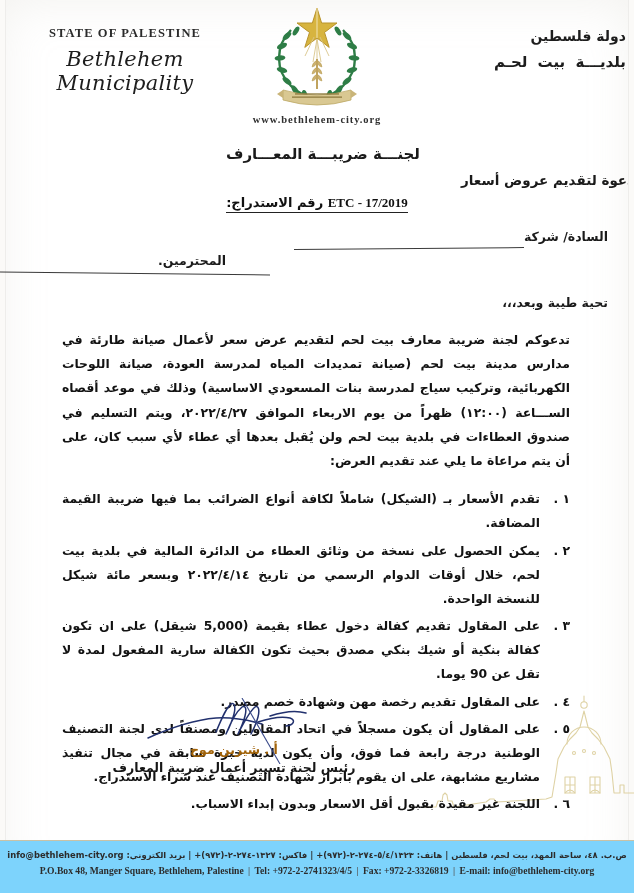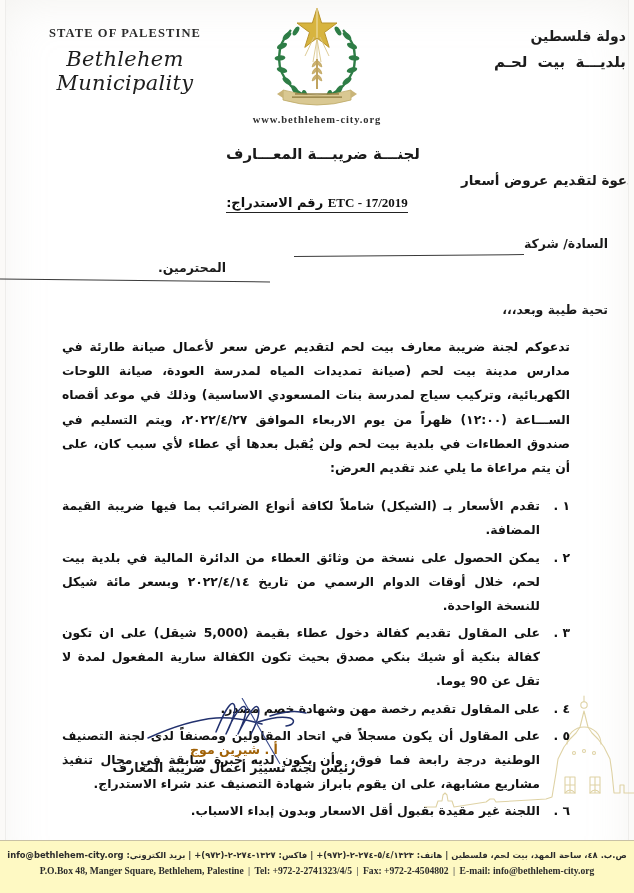--- a/index.html
+++ b/index.html
@@ -69,21 +69,21 @@
   .titles{text-align:center;margin-top:10px;direction:rtl;}
   .t1{font-family:"DejaVu Sans",sans-serif;font-weight:700;font-size:15px;color:#1a1a1a;letter-spacing:1.2px;padding-left:12px;}
   .t2{font-family:"DejaVu Sans",sans-serif;font-weight:700;font-size:13.5px;color:#1a1a1a;margin-top:9px;text-align:right;}
   .t3{font-family:"DejaVu Sans",sans-serif;font-weight:700;font-size:13px;color:#111;margin-top:11px;
       display:inline-block;border-bottom:1.4px solid #222;padding-bottom:1px;}
   .t4{font-family:"DejaVu Sans",sans-serif;font-weight:700;font-size:13px;color:#111;margin-top:7px;
       display:inline-block;border-bottom:1.4px solid #222;padding-bottom:1px;}
   .t4 .lat{font-family:"Liberation Serif",serif;font-weight:700;direction:ltr;unicode-bidi:embed;}
 
   
-  .addr{position:relative;margin-top:23px;height:60px;direction:rtl;}
+  .addr{position:relative;margin-top:16px;height:60px;direction:rtl;}
   .sada{
     position:absolute;right:26px;top:0;
     font-family:"DejaVu Sans",sans-serif;font-weight:700;font-size:12.5px;color:#1a1a1a;
   }
   .rule1{position:absolute;right:110px;top:19px;width:230px;height:0;
     border-top:1.1px solid #3a3a3a;transform:rotate(-.45deg);}
   .mohtaram{
     position:absolute;left:158px;top:24px;
     font-family:"DejaVu Sans",sans-serif;font-weight:700;font-size:12.5px;color:#1a1a1a;
   }
@@ -132,21 +132,21 @@
     direction:rtl;text-align:center;
   }
   .sig-name{font-family:"DejaVu Sans",sans-serif;font-weight:700;font-size:12.5px;color:#a16207;text-align:center;}
   .sig-title{font-family:"DejaVu Sans",sans-serif;font-weight:700;font-size:12.5px;color:#161616;margin-top:3px;}
   .sig-ink{position:absolute;left:46px;top:-44px;width:230px;height:66px;pointer-events:none;}
 
   
   .footer{
     position:absolute;left:0;right:0;bottom:0;height:52px;
     border-top:1.2px solid #c9c2a6;
-    background:#fef9c3;
+    background:#7dd3fc;
   }
   .f-ar{
     direction:rtl;text-align:center;
     font-family:"DejaVu Sans",sans-serif;font-weight:700;font-size:8.4px;
     color:#2c2c2c;padding-top:9px;letter-spacing:0;
   }
   .f-en{
     direction:ltr;text-align:center;
     font-family:"Liberation Serif",serif;font-weight:700;font-size:9.6px;
     color:#2c2c2c;padding-top:5px;
@@ -320,19 +320,19 @@
     <div class="sig-title">رئيس لجنة تسيير أعمال ضريبة المعارف</div>
   </div>
 
   <div class="footer">
     <div class="f-ar">ص.ب. ٤٨، ساحة المهد، بيت لحم، فلسطين  |  هاتف: ٥/٤/١٣٢٣-٢٧٤-٢-(٩٧٢)+  |  فاكس: ١٣٢٧-٢٧٤-٢-(٩٧٢)+  |  بريد الكتروني: info@bethlehem-city.org</div>
     <div class="f-en">
       <span>P.O.Box 48, Manger Square, Bethlehem, Palestine</span>
       <span class="f-sep">|</span>
       <span>Tel:  +972-2-2741323/4/5</span>
       <span class="f-sep">|</span>
-      <span>Fax: +972-2-4504802</span>
+      <span>Fax: +972-2-3326819</span>
       <span class="f-sep">|</span>
       <span>E-mail: info@bethlehem-city.org</span>
     </div>
   </div>
 
 </div>
 
 </body></html>

